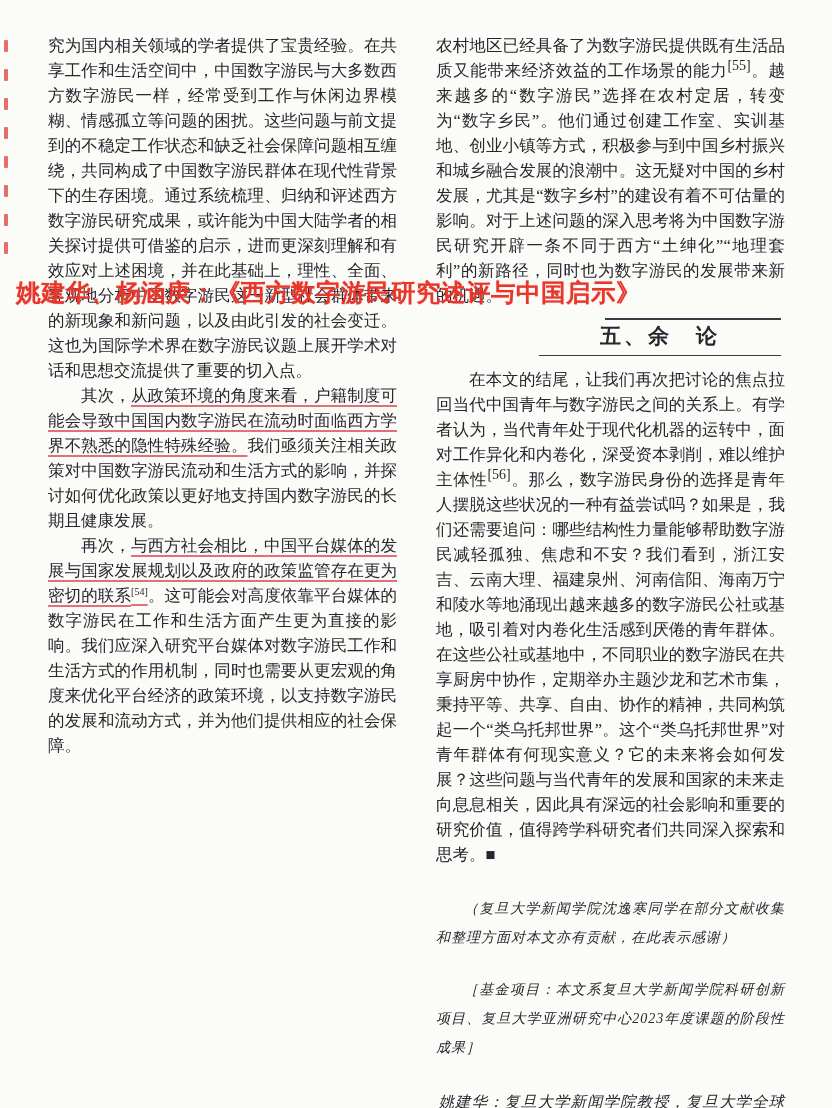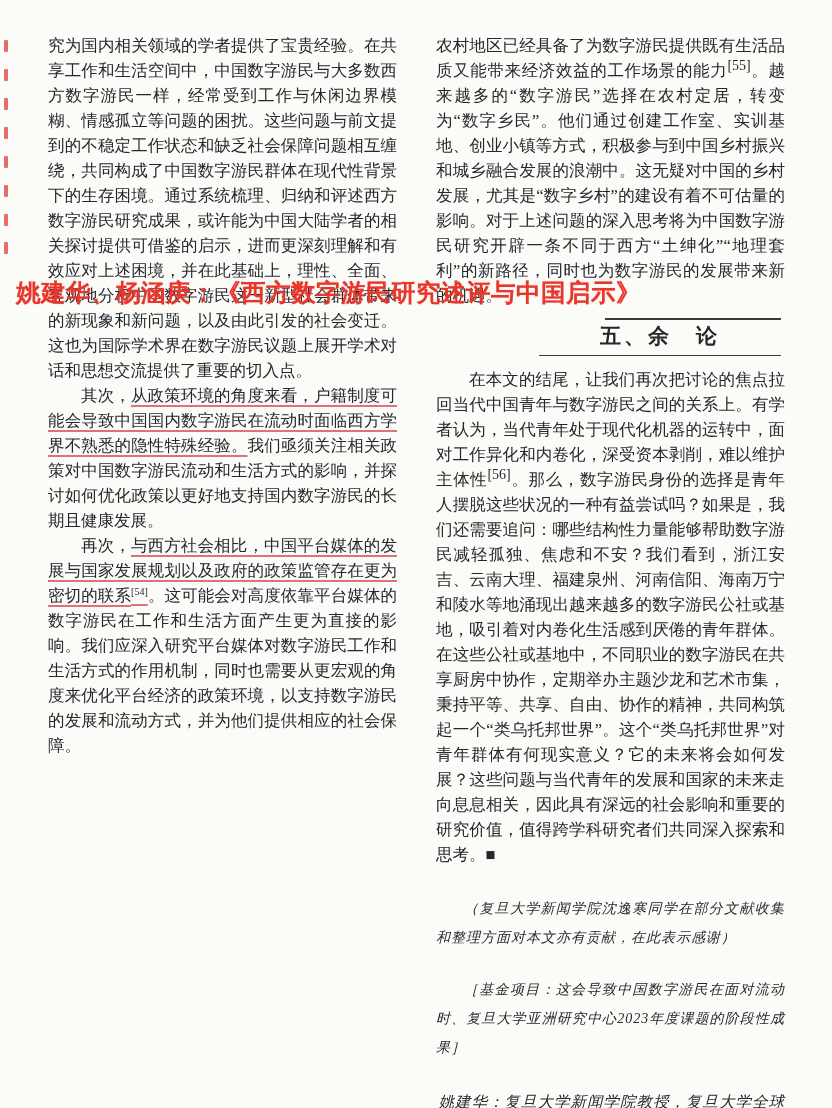--- a/index.html
+++ b/index.html
@@ -103,21 +103,21 @@
       <h2 class="section-heading">五、余　论</h2>
       <div class="rule rule-bottom"></div>
     </div>
 
     <div>
         <p class="para indent"><span class="seg-n">在本文的结尾，让我们再次把讨论的焦点拉回当代中国青年与数字游民之间的关系上。有学者认为，当代青年处于现代化机器的运转中，面对工作异化和内卷化，深受资本剥削，难以维护主体性</span><span class="seg-s">[56]</span><span class="seg-n">。那么，数字游民身份的选择是青年人摆脱这些状况的一种有益尝试吗？如果是，我们还需要追问：哪些结构性力量能够帮助数字游民减轻孤独、焦虑和不安？我们看到，浙江安吉、云南大理、福建泉州、河南信阳、海南万宁和陵水等地涌现出越来越多的数字游民公社或基地，吸引着对内卷化生活感到厌倦的青年群体。在这些公社或基地中，不同职业的数字游民在共享厨房中协作，定期举办主题沙龙和艺术市集，秉持平等、共享、自由、协作的精神，共同构筑起一个“类乌托邦世界”。这个“类乌托邦世界”对青年群体有何现实意义？它的未来将会如何发展？这些问题与当代青年的发展和国家的未来走向息息相关，因此具有深远的社会影响和重要的研究价值，值得跨学科研究者们共同深入探索和思考。</span><span class="seg-n">■</span></p>
       </div>
 
     <p class="kai ack">（复旦大学新闻学院沈逸寒同学在部分文献收集和整理方面对本文亦有贡献，在此表示感谢）</p>
 
-    <p class="kai fund">［基金项目：这会导致中国数字游民在面对流动时、复旦大学亚洲研究中心2023年度课题的阶段性成果］</p>
+    <p class="kai fund">［基金项目：本文系复旦大学新闻学院科研创新项目、复旦大学亚洲研究中心2023年度课题的阶段性成果］</p>
 
     <div class="bios">
       <span class="bio-line">姚建华：复旦大学新闻学院教授，复旦大学全球传播</span>
 
     </div>
 
   </div>
 
   <div class="watermark">姚建华、杨涵庚：《西方数字游民研究述评与中国启示》</div>
 

